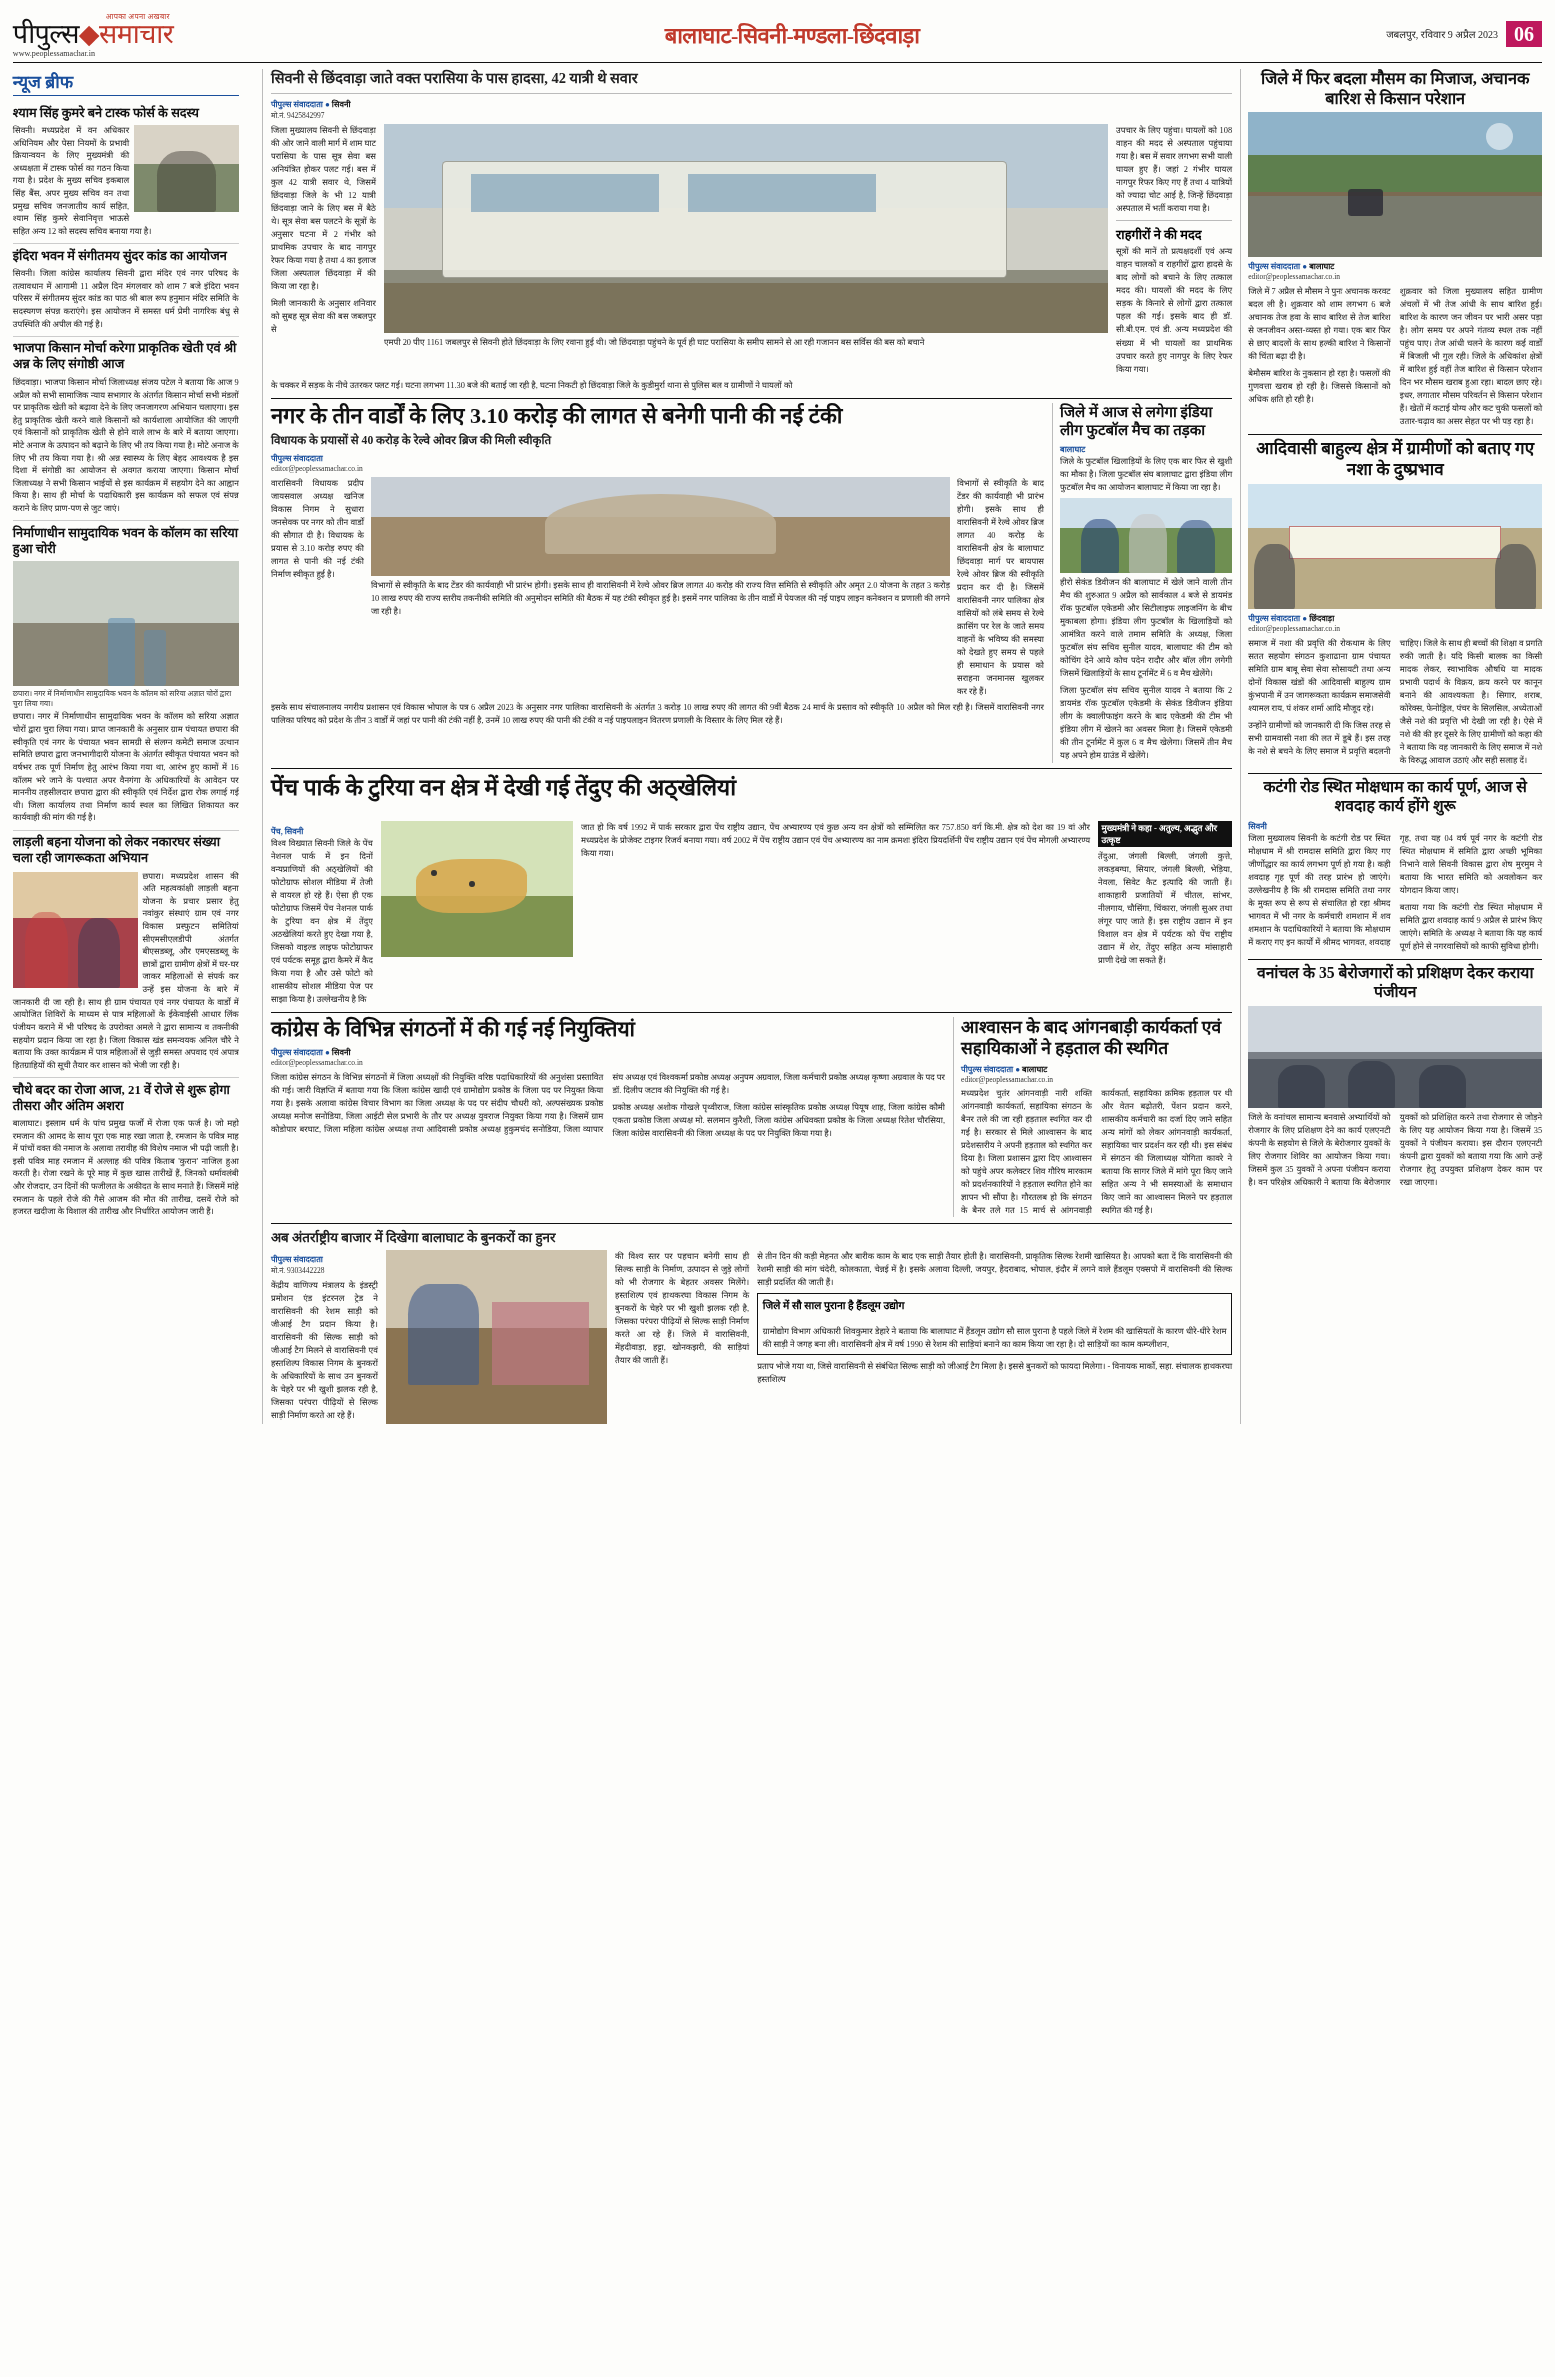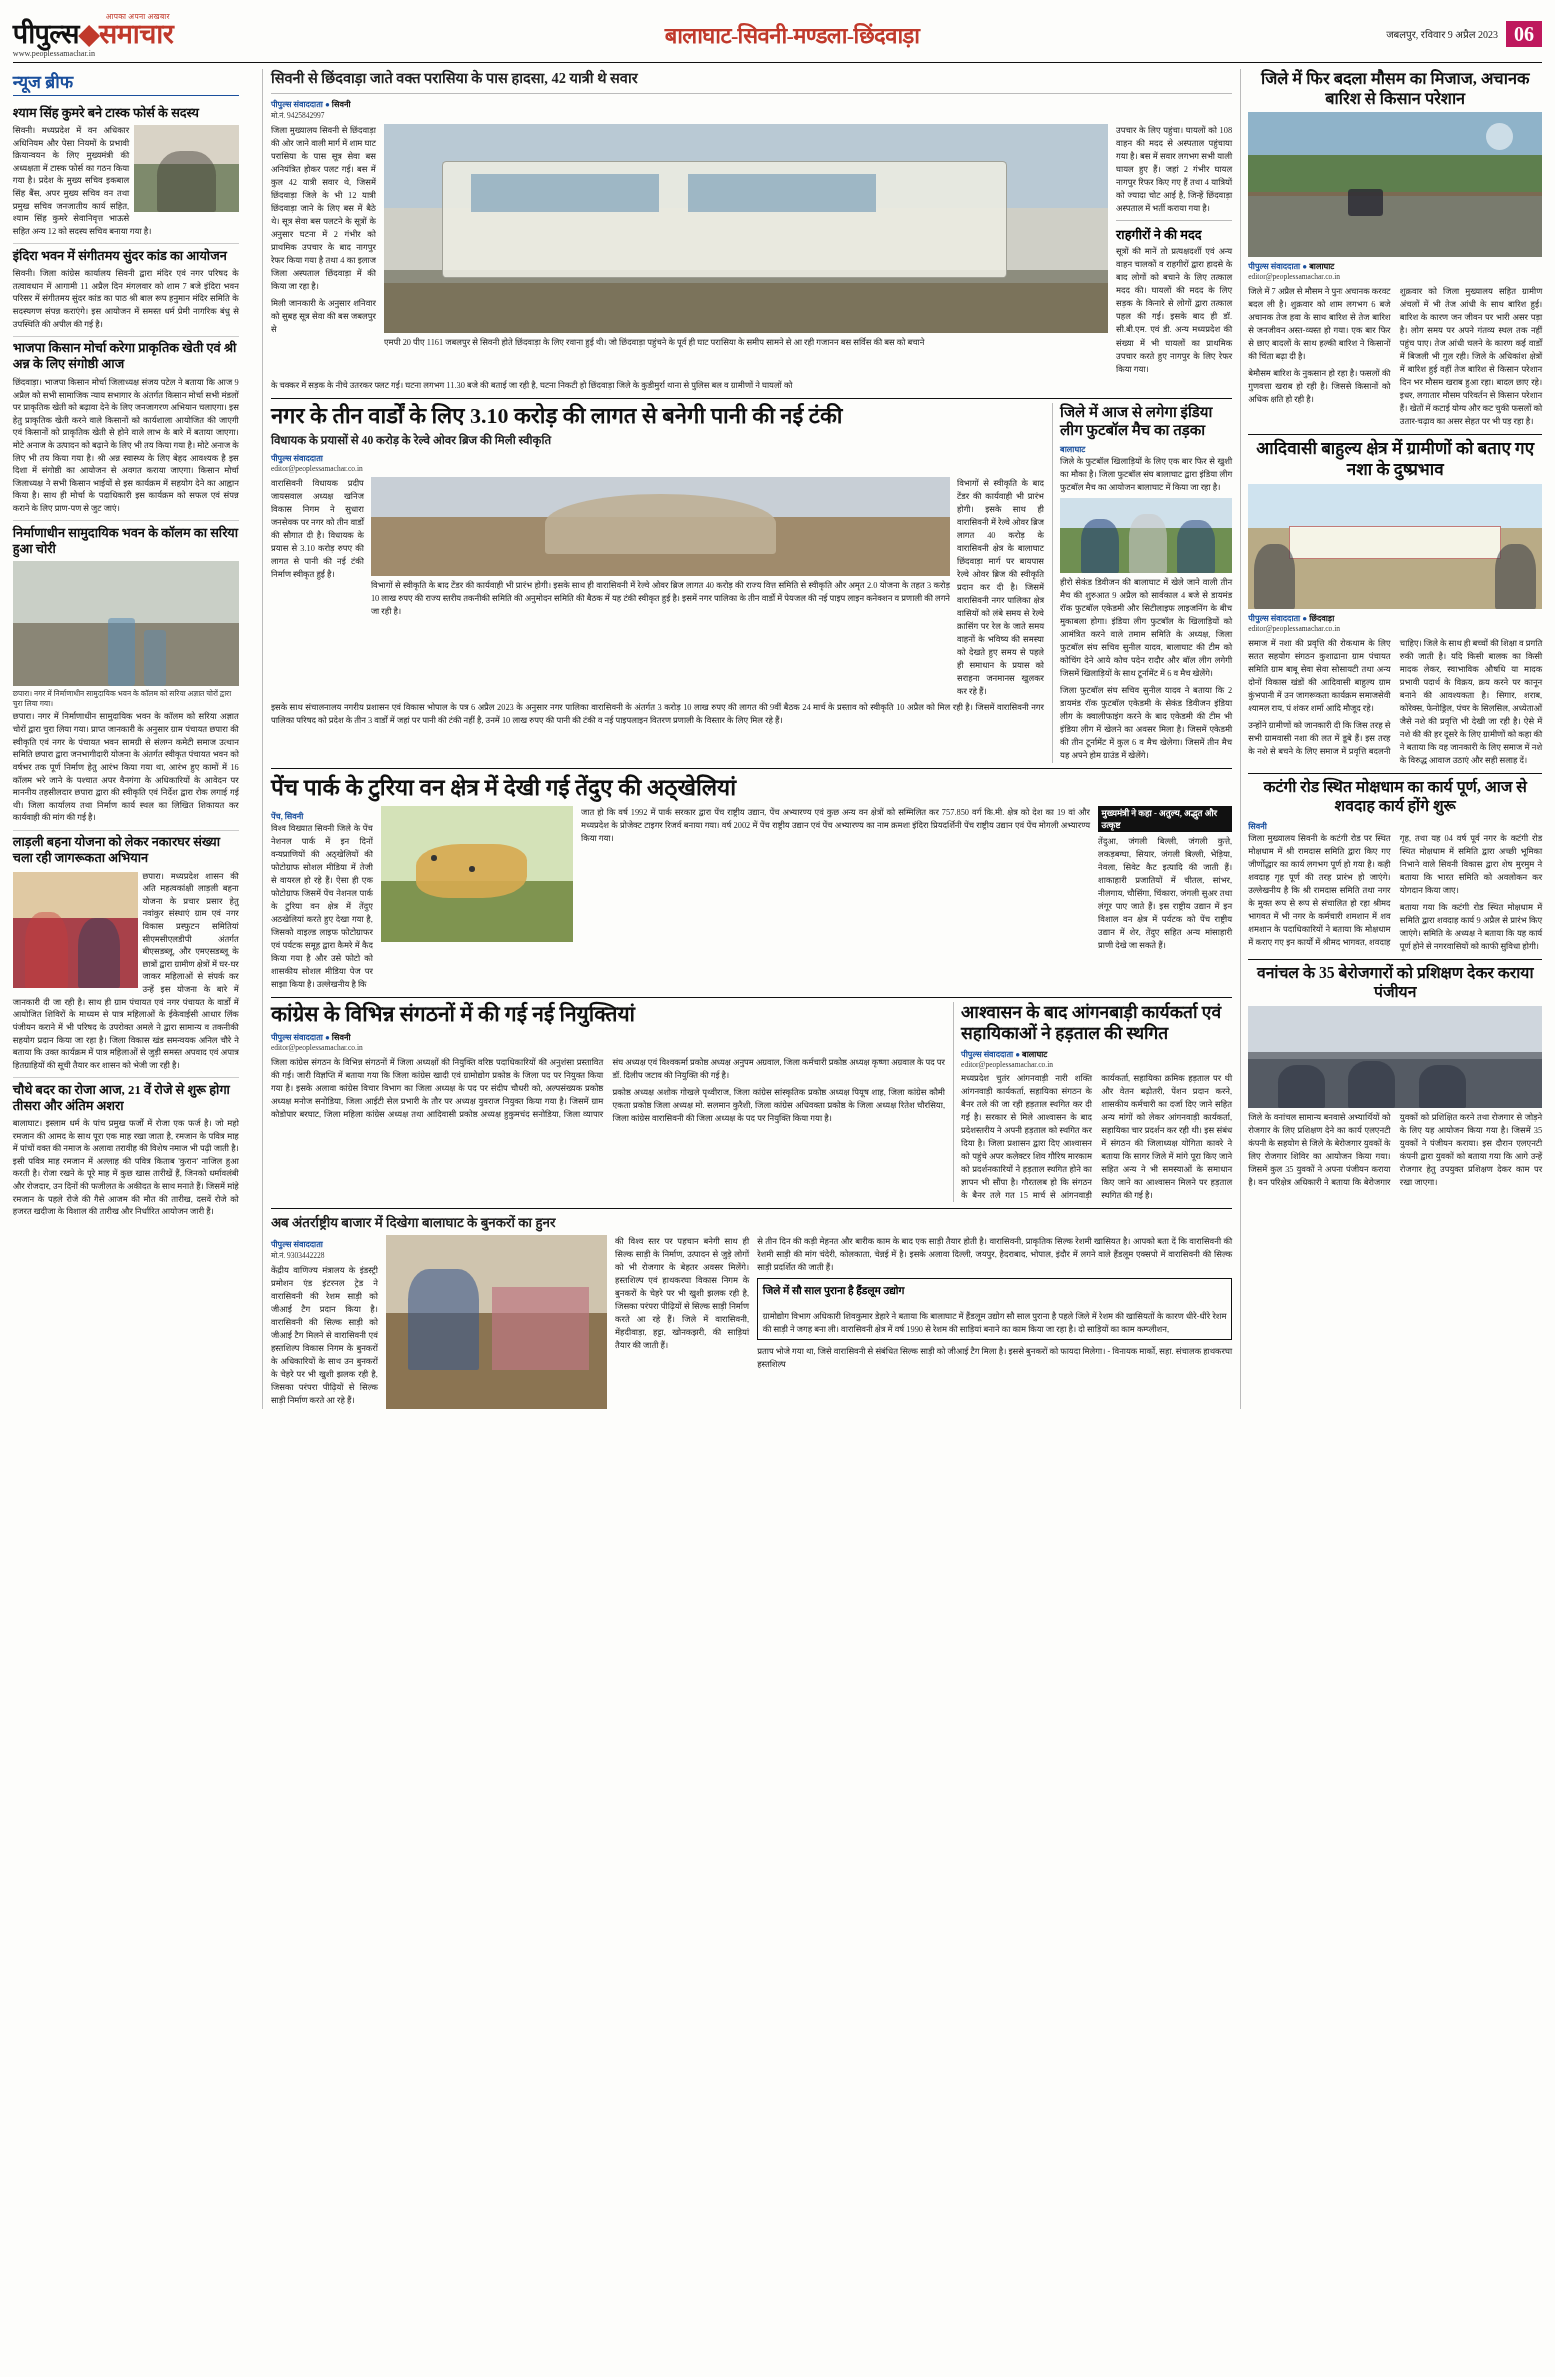--- a/index.html
+++ b/index.html
@@ -6,21 +6,21 @@
   html, body { margin:0; padding:0; background:#e8e8e8; }
   body { font-family:"Liberation Serif", serif; }
   .page {
     width:1555px; height:2377px; background:#fdfdfb; position:relative;
     margin:0 auto; overflow:hidden; padding:10.5px 12.8px;
   }
   
   .masthead { display:flex; align-items:center; border-bottom:1.7px solid #111; padding-bottom:4.6px; }
   .logo-wrap { width:250px; flex:0 0 250px; }
   .logo-small { font-size:7.5px; color:#c0392b; letter-spacing:0.3px;text-align:center; }
-  .logo-main { font-size:27px; font-weight:bold; letter-spacing:-0.6px; color:#111; line-height:1; }
+  .logo-main { font-size:27px; font-weight:normal; letter-spacing:-0.6px; color:#111; line-height:1; }
   .logo-main .red { color:#c0392b; }
   .logo-url { font-size:8.1px; color:#333; margin-top:1.2px; }
   .masthead-center { flex:1; text-align:center; }
   .masthead-center .edition { font-size:22px; font-weight:bold; color:#c0392b; letter-spacing:-0.6px; }
   .masthead-right { width:221px; flex:0 0 221px; text-align:right; display:flex; align-items:center; justify-content:flex-end; gap:8.1px; }
   .masthead-right .dateline { font-size:10px; color:#222; }
   .pageno { background:#be185d; color:#fff; font-size:20px; font-weight:bold; padding:1.2px 8.1px; line-height:1.2; }
 
   
   .content { display:flex; gap:8.1px; margin-top:5.8px; }
@@ -216,21 +216,21 @@
           </div>
           <p class="bt">हीरो सेकंड डिवीजन की बालाघाट में खेले जाने वाली तीन मैच की शुरुआत 9 अप्रैल को सार्वकाल 4 बजे से डायमंड रॉक फुटबॉल एकेडमी और सिटीलाइफ लाइजनिंग के बीच मुकाबला होगा। इंडिया लीग फुटबॉल के खिलाड़ियों को आमंत्रित करने वाले तमाम समिति के अध्यक्ष, जिला फुटबॉल संघ सचिव सुनील यादव, बालाघाट की टीम को कोचिंग देने आये कोच पदेन रादौर और बॉल लीग लगेगी जिसमें खिलाड़ियों के साथ टूर्नामेंट में 6 व मैच खेलेंगे।</p>
           <p class="bt">जिला फुटबॉल संघ सचिव सुनील यादव ने बताया कि 2 डायमंड रॉक फुटबॉल एकेडमी के सेकंड डिवीजन इंडिया लीग के क्वालीफाइंग करने के बाद एकेडमी की टीम भी इंडिया लीग में खेलने का अवसर मिला है। जिसमें एकेडमी की तीन टूर्नामेंट में कुल 6 व मैच खेलेगा। जिसमें तीन मैच यह अपने होम ग्राउंड में खेलेंगे।</p>
         </div>
       </div>
 
       <div class="rule"></div>
 
       <div>
         <h1 class="head" style="font-size:22.6px">पेंच पार्क के टुरिया वन क्षेत्र में देखी गई तेंदुए की अठ्खेलियां</h1>
-        <div style="display:flex;gap:8.1px;margin-top:5px">
+        <div style="display:flex;gap:8.1px;margin-top:20px">
           <div style="width:102px;flex:0 0 102px">
             <div class="byline">पेंच, सिवनी</div>
             <p class="bt">विश्व विख्यात सिवनी जिले के पेंच नेशनल पार्क में इन दिनों वन्यप्राणियों की अठ्खेलियों की फोटोग्राफ सोशल मीडिया में तेजी से वायरल हो रहे हैं। ऐसा ही एक फोटोग्राफ जिसमें पेंच नेशनल पार्क के टुरिया वन क्षेत्र में तेंदुए अठखेलियां करते हुए देखा गया है, जिसको वाइल्ड लाइफ फोटोग्राफर एवं पर्यटक समूह द्वारा कैमरे में कैद किया गया है और उसे फोटो को शासकीय सोशल मीडिया पेज पर साझा किया है। उल्लेखनीय है कि</p>
           </div>
           <div style="width:192px;flex:0 0 192px">
             <div class="photo ph-butter" style="height:136px;">
               <div style="position:absolute;left:18%;top:28%;width:58%;height:40%;background:rgba(215,170,80,.9);border-radius:40% 30% 40% 30%"></div>
               <div style="position:absolute;left:26%;top:36%;width:5.8px;height:5.8px;background:#333;border-radius:50%"></div>
               <div style="position:absolute;left:46%;top:44%;width:5.8px;height:5.8px;background:#333;border-radius:50%"></div>
             </div>

